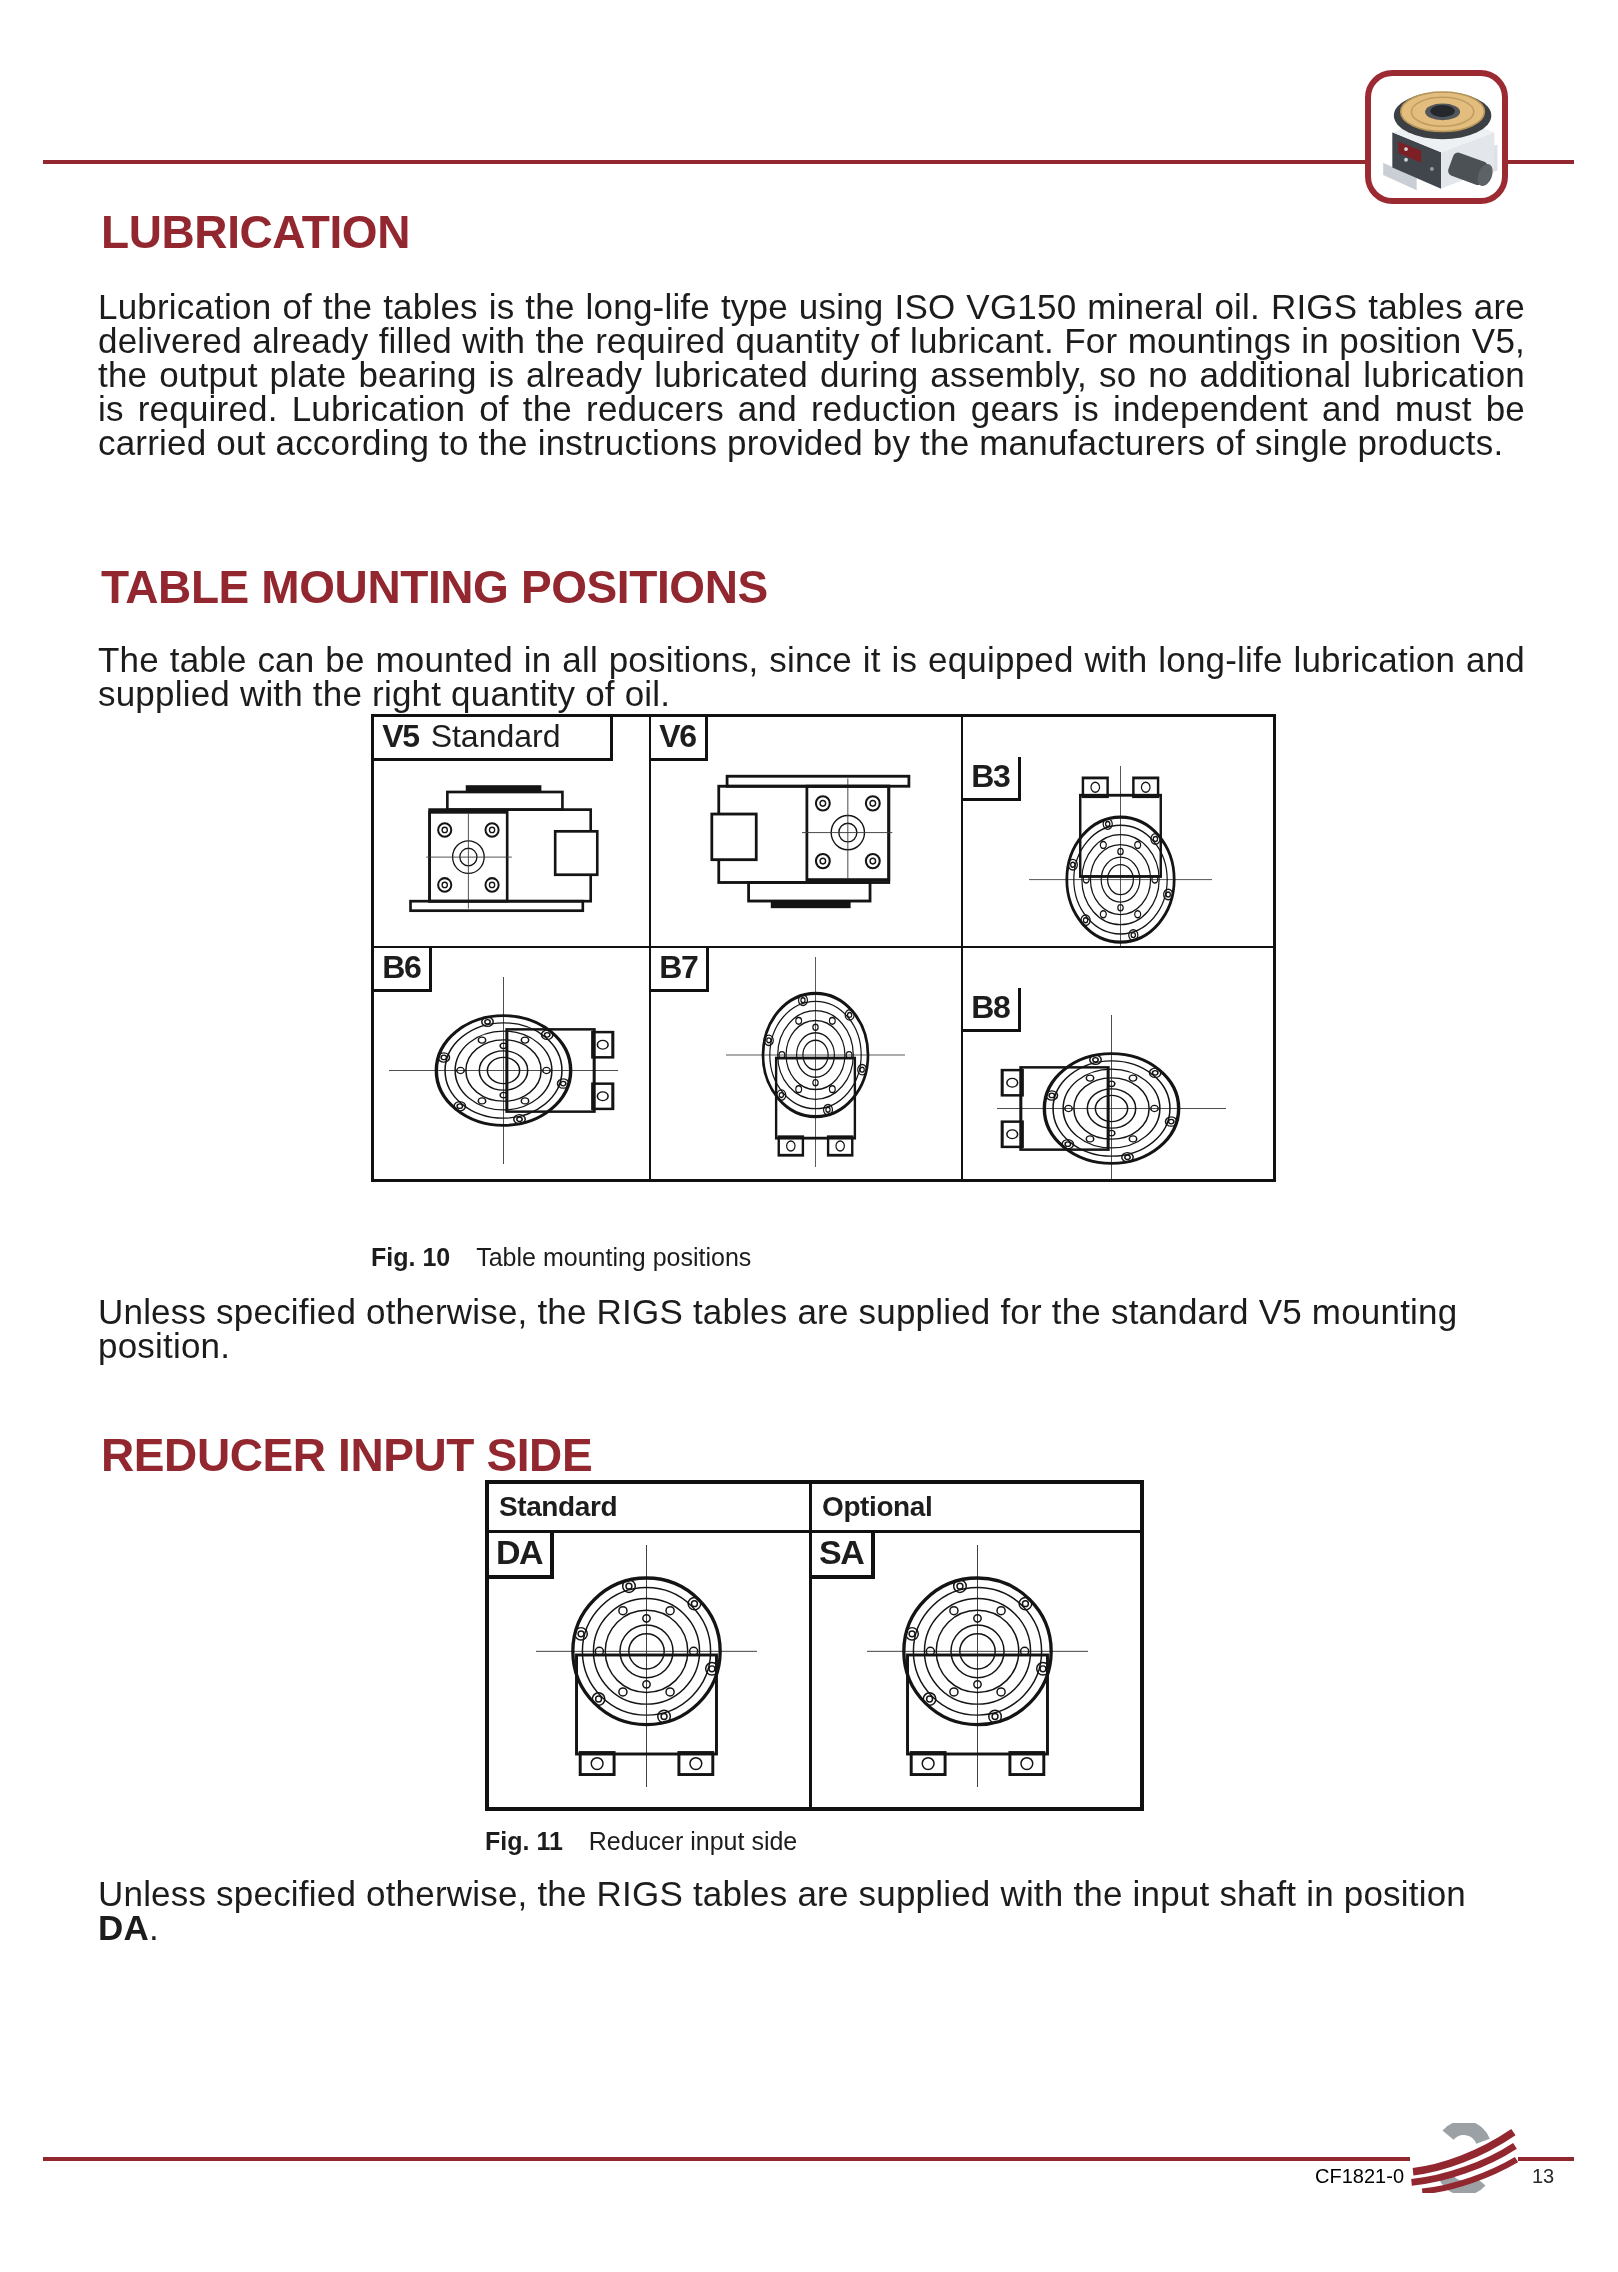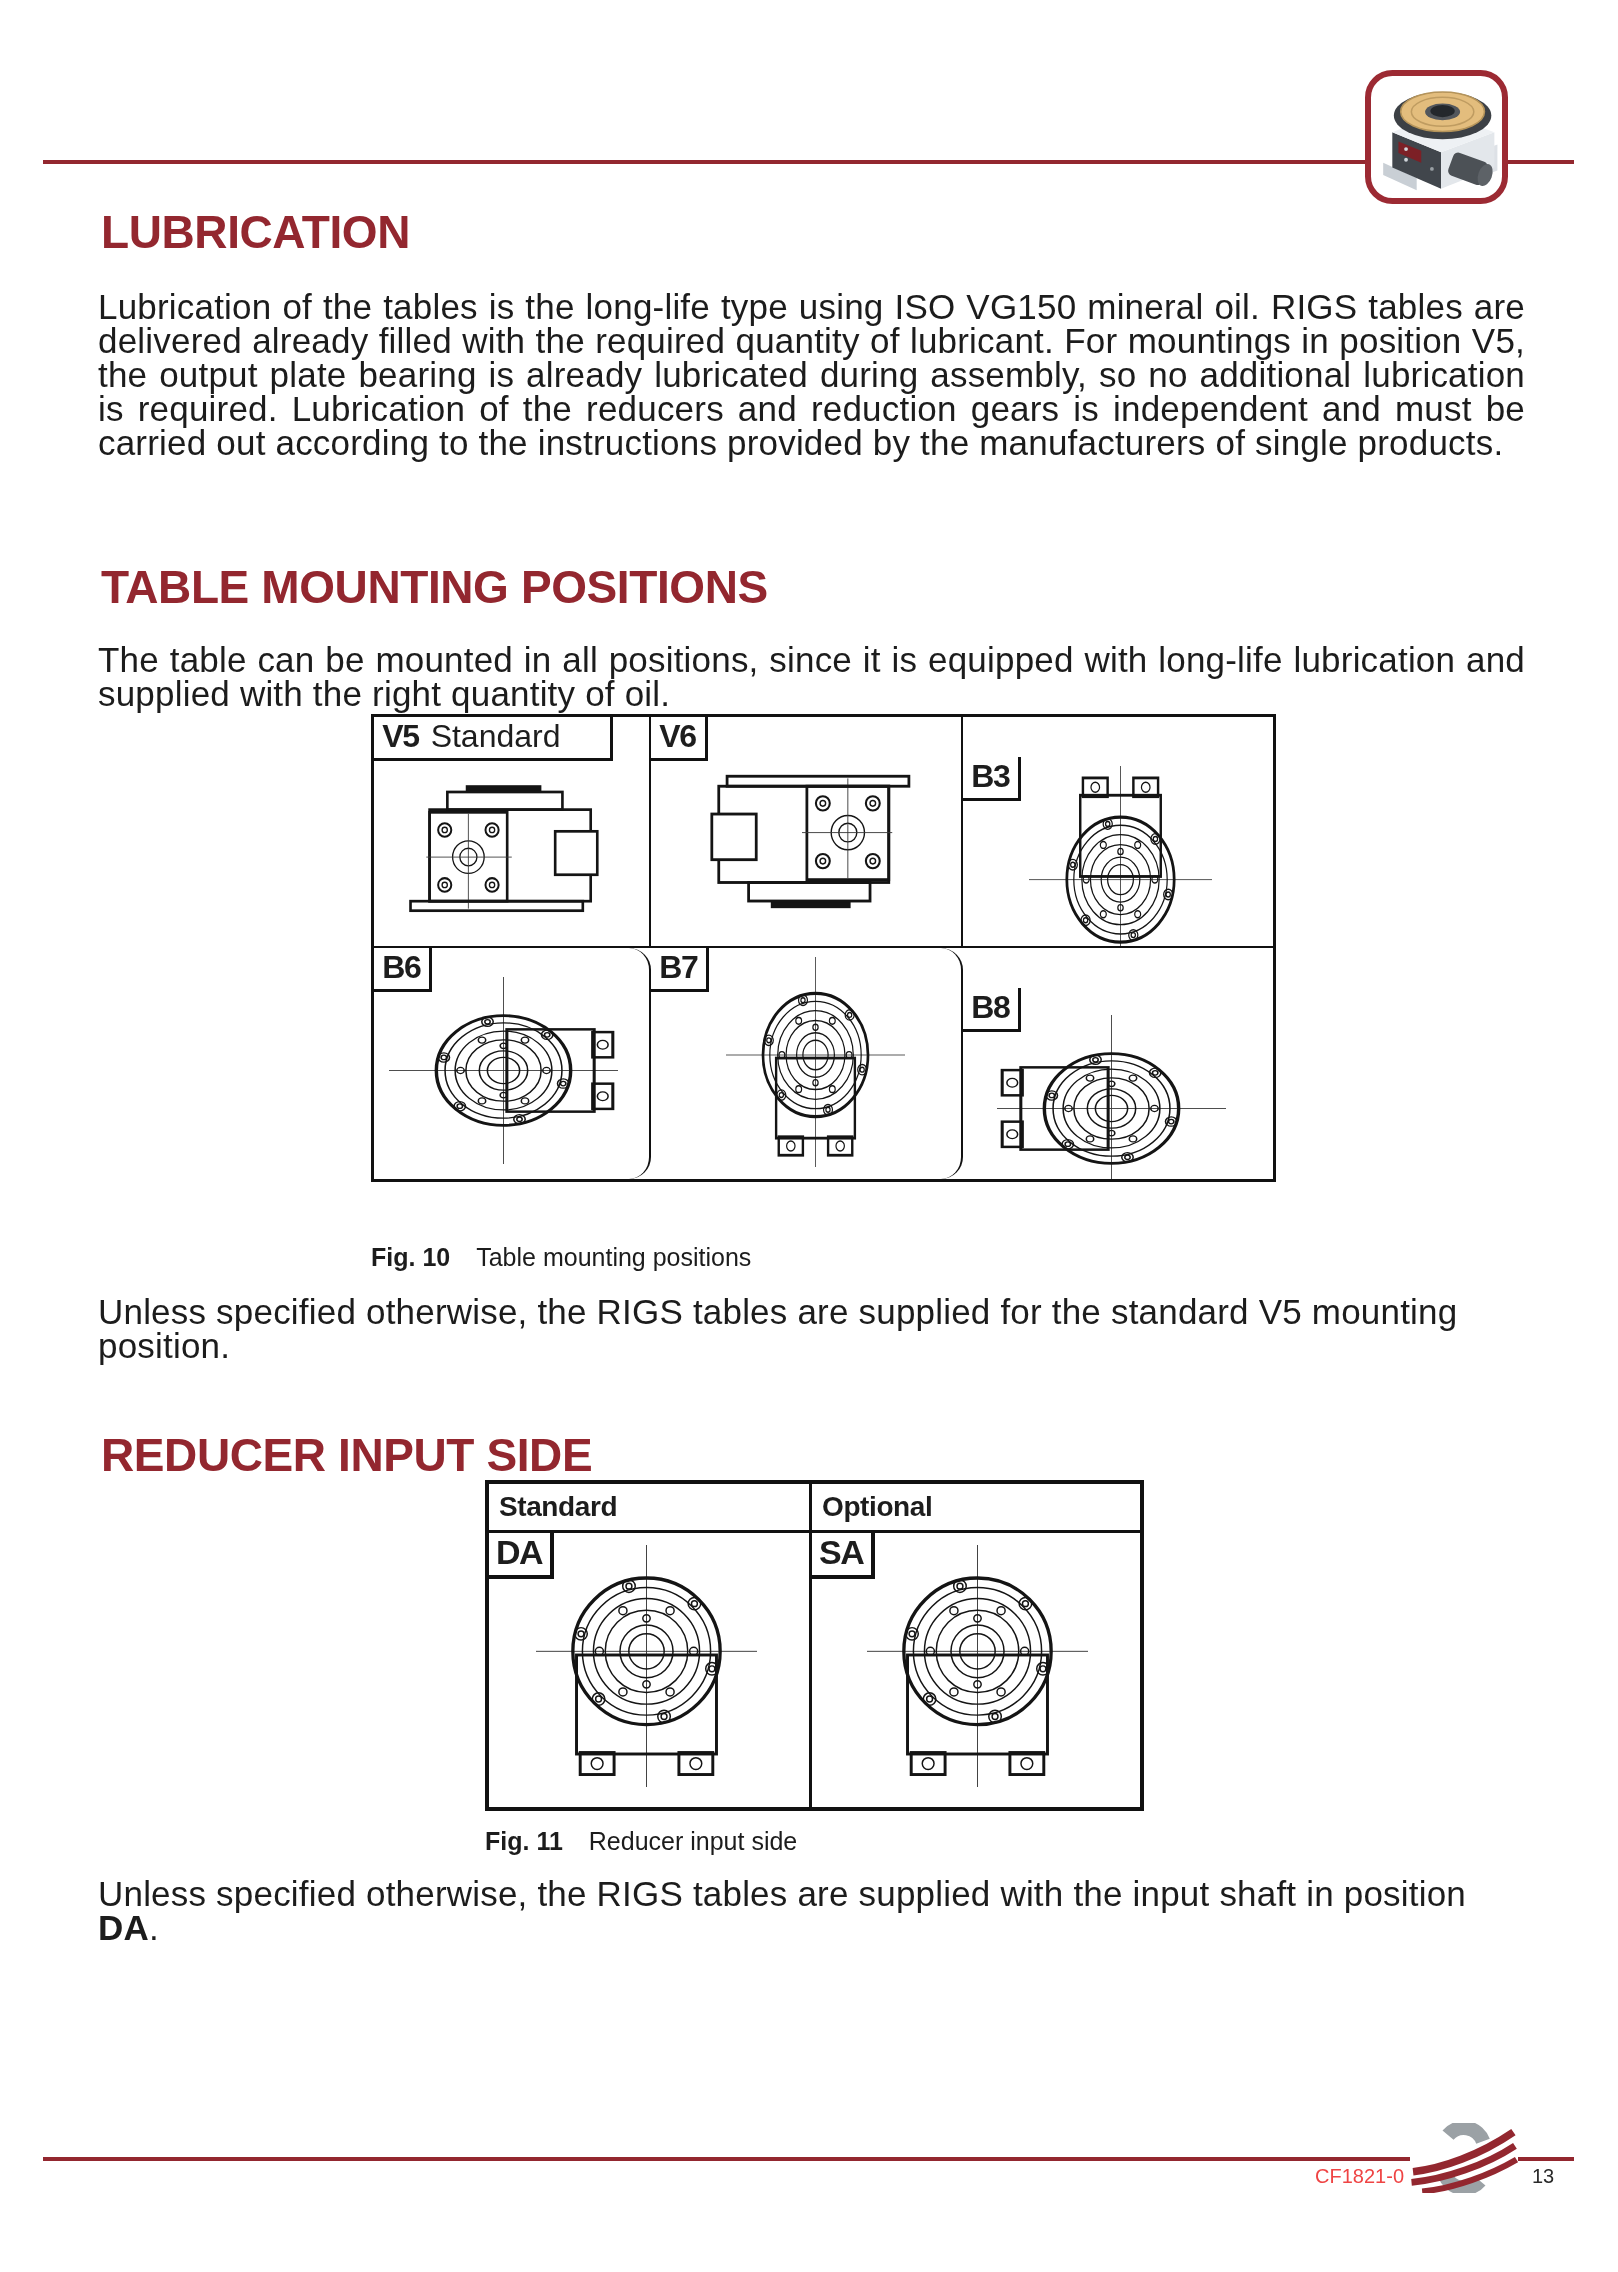--- a/index.html
+++ b/index.html
@@ -16,21 +16,21 @@
   .sec-h{left:101px;font-size:46px;font-weight:700;color:#93272f;letter-spacing:-0.4px;line-height:1;}
   
   .para{left:98px;width:1427px;font-size:35px;line-height:34px;letter-spacing:0.2px;
         text-align:justify;text-align-last:left;color:#1c1c1c;}
   .para.single{text-align:left;}
   
   .fig10{top:714px;left:371px;width:899px;height:462px;border:3.8px solid #111;
          display:grid;grid-template-columns:277px 312px 1fr;grid-template-rows:231px 1fr;z-index:1;}
   .cell{position:relative;border-right:2.3px solid #111;border-bottom:2.3px solid #111;overflow:hidden;text-align:right;}
   .cell.c3{border-right:none;margin-top:40px;}
-  .cell.r2{border-bottom:none;border-radius:22px;}
+  .cell.r2{border-bottom:none;}
   .tag{position:absolute;top:-3.8px;left:-3.8px;border:3.8px solid #111;background:#fff;
        font-weight:700;font-size:32px;line-height:1;padding:3.8px 9.1px 6.1px;letter-spacing:-1.5px;z-index:3;}
   .tag .sfx{font-weight:400;letter-spacing:0;margin-left:12.2px;}
   .tag-wide{padding-right:49px;}
   
   .fig11{top:1480px;left:485px;width:651px;height:323px;border:4.6px solid #111;
          display:grid;grid-template-columns:323px 1fr;grid-template-rows:49px 1fr;z-index:1;}
   .fh{border-bottom:3.8px solid #111;font-weight:700;font-size:28px;letter-spacing:-0.4px;
       padding:6.9px 0 0 10px;}
   .fcol1{border-right:3px solid #111;}
@@ -51,21 +51,21 @@
   .dwg-b7{left:75px;top:9.1px;width:179px;height:210px;}
   .dwg-b8{left:34px;top:27px;width:229px;height:187px;}
   .dwg-da{left:47px;top:12.2px;width:221px;height:242px;}
   .dwg-sa{left:55px;top:12.2px;width:221px;height:242px;}
   .s4{fill:none;stroke:#141414;stroke-width:4;}
   .s3{fill:none;stroke:#141414;stroke-width:3;}
   .s2{fill:none;stroke:#141414;stroke-width:2;}
   .cl{stroke:#3a3a3a;stroke-width:1.3;}
   
   .rule-bot{top:2157px;left:43px;width:1531px;height:3.8px;background:#93272f;z-index:1;}
-  .doc-code{top:2165px;left:1181px;width:223px;text-align:right;font-size:20px;color:#ef4444;}
+  .doc-code{top:2165px;left:1181px;width:223px;text-align:right;font-size:20px;color:#000000;}
   .page-num{top:2165px;left:1518px;width:50px;text-align:center;font-size:20px;color:#2a2a2a;}
   .logo{top:2123px;left:1410px;width:108px;height:70px;z-index:2;}
 </style>
 </head>
 <body>
 
 <div id="page">
 
   <div class="abs rule-top"></div>
 

